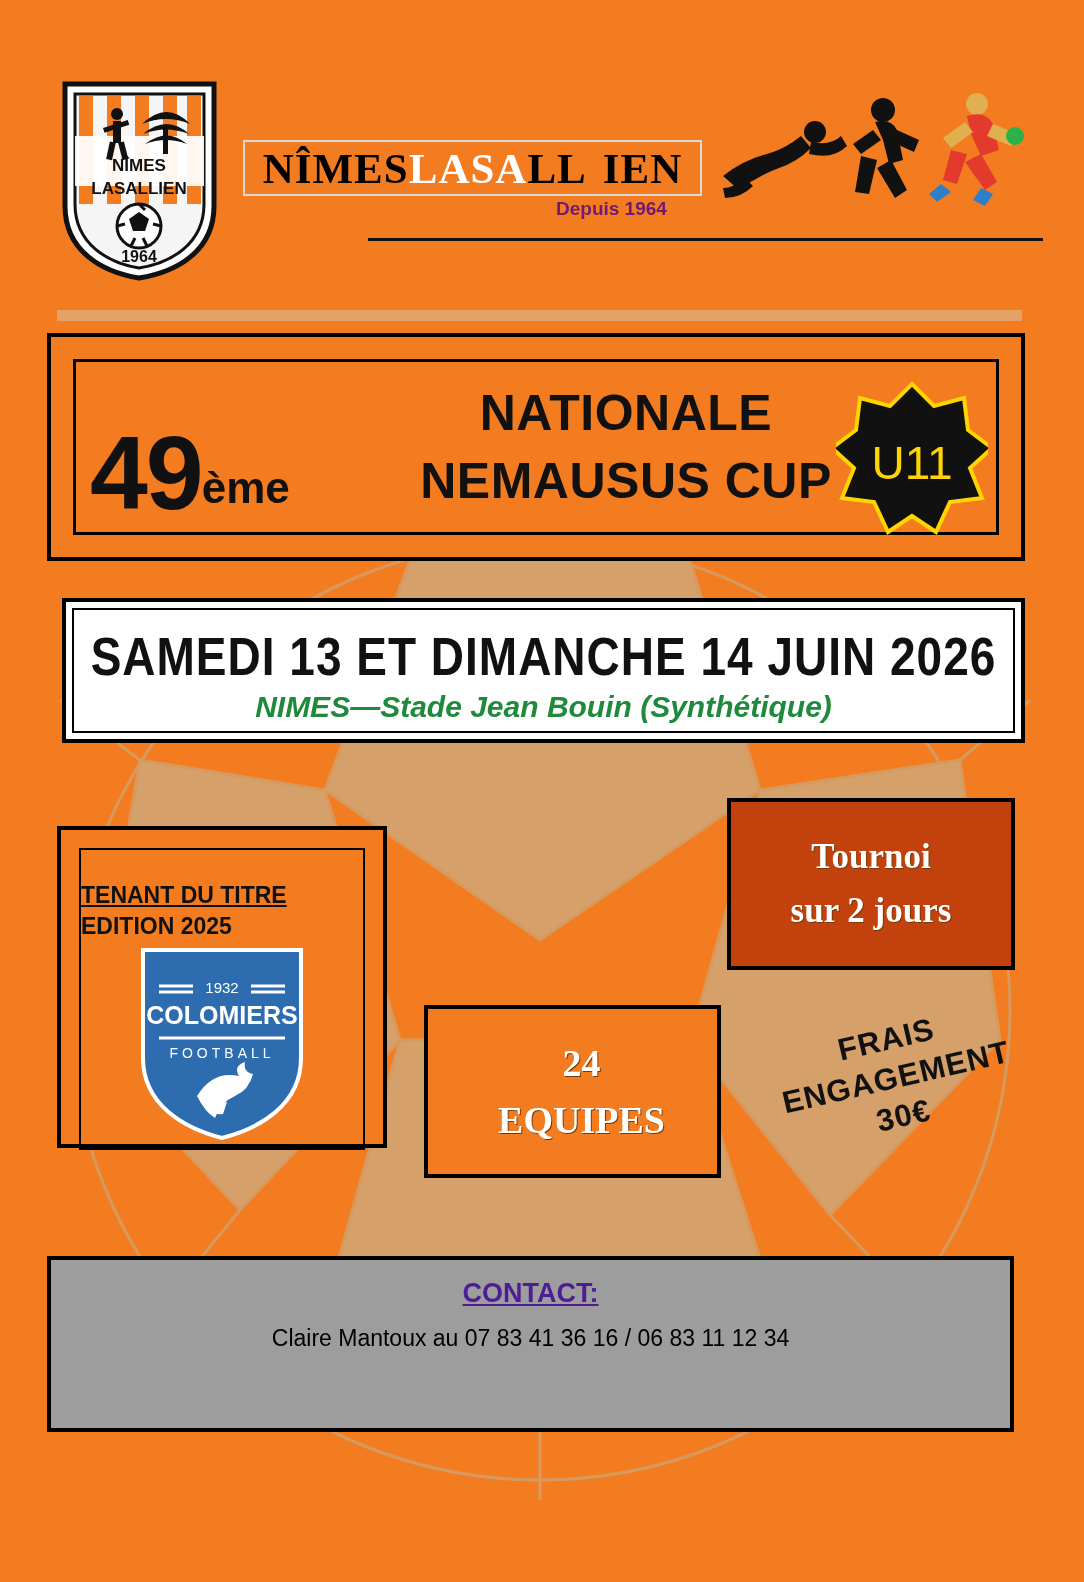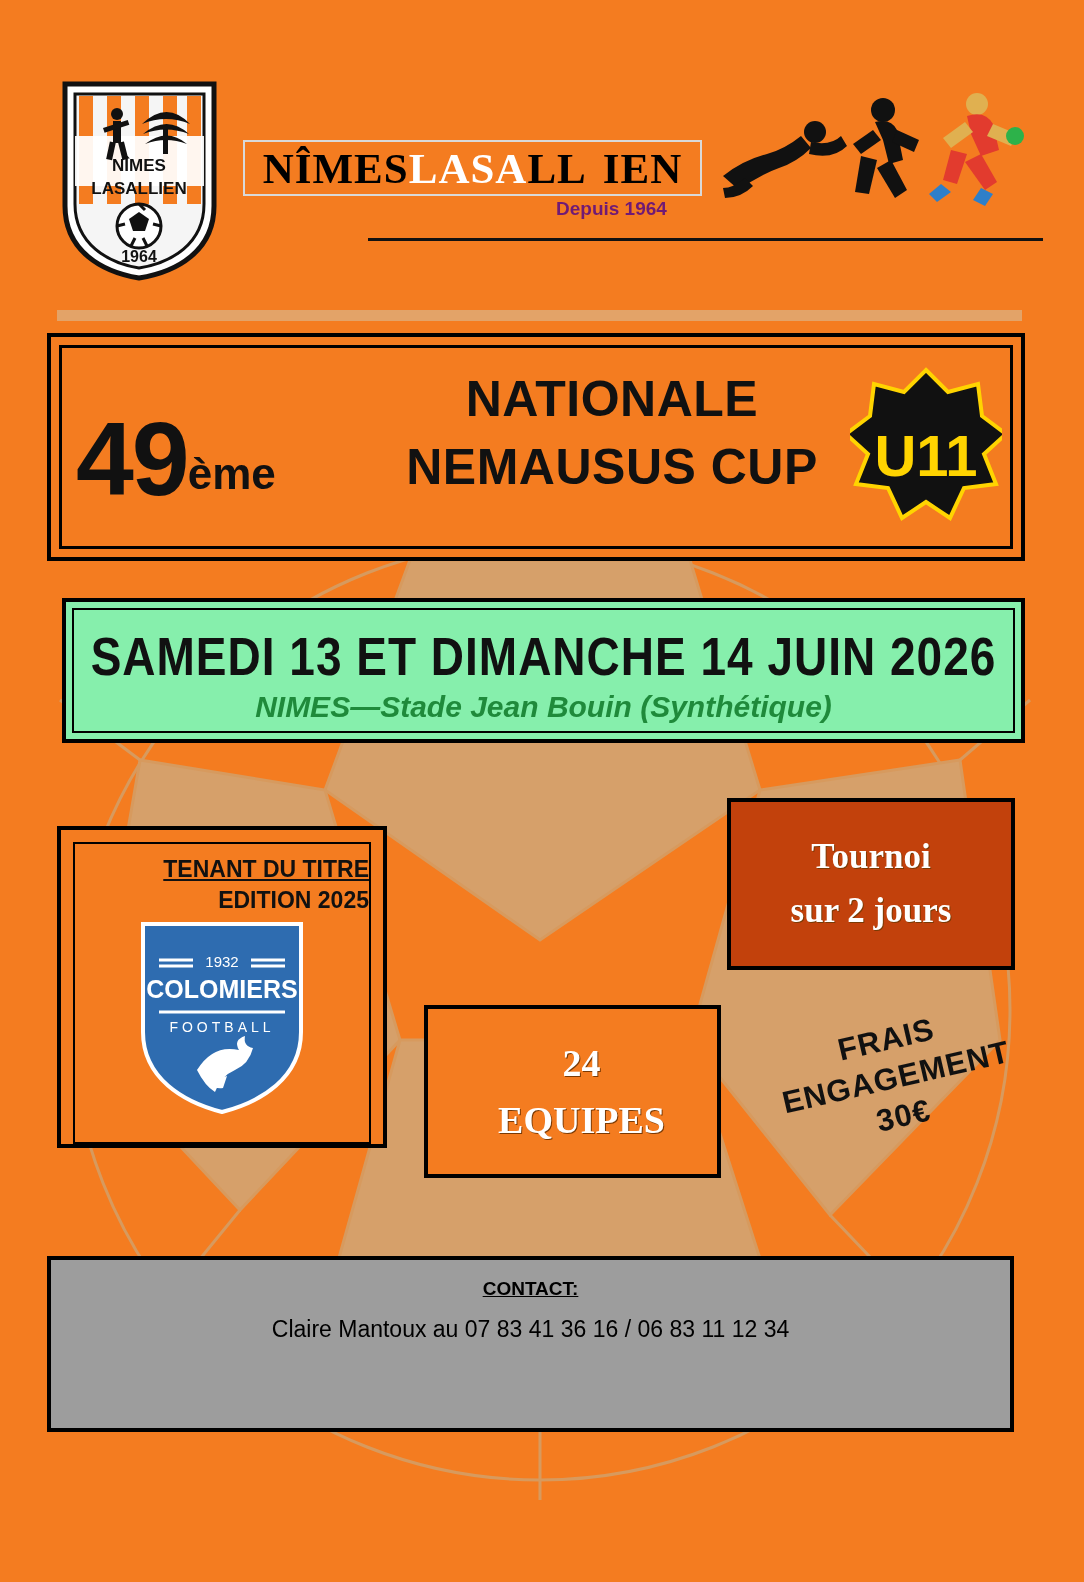--- a/index.html
+++ b/index.html
@@ -102,21 +102,21 @@
   
   .title-box {
     position: absolute;
     left: 47px;
     top: 333px;
     width: 978px;
     height: 228px;
     background: #f47c20;
     border: 4px solid #000;
     box-sizing: border-box;
-    padding: 8px;
+    padding: 22px;
   }
   .title-inner {
     width: 100%;
     height: 100%;
     border: 3px solid #000;
     box-sizing: border-box;
     position: relative;
   }
   .edition {
     position: absolute;
@@ -156,33 +156,33 @@
     top: 18px;
     width: 152px;
     height: 172px;
   }
   .badge-u11 .label {
     position: absolute;
     left: 0; right: 0;
     top: 56px;
     text-align: center;
     color: #ffd400;
-    font-size: 58px;
-    font-weight: bold;
+    font-size: 46px;
+    font-weight: normal;
     font-family: "Liberation Sans", sans-serif;
   }
 
   
   .date-box {
     position: absolute;
     left: 62px;
     top: 598px;
     width: 963px;
     height: 145px;
-    background: #86efac;
+    background: #ffffff;
     border: 4px solid #000;
     box-sizing: border-box;
   }
   .date-inner {
     margin: 6px;
     height: calc(100% - 12px);
     border: 2px solid #000;
     box-sizing: border-box;
     text-align: center;
   }
@@ -209,26 +209,26 @@
     position: absolute;
     left: 57px;
     top: 826px;
     width: 330px;
     height: 322px;
     background: #f47c20;
     border: 4px solid #000;
     box-sizing: border-box;
   }
   .holder-inner {
-    margin: 12px;
+    margin: 18px;
     height: calc(100% - 12px);
     border: 2px solid #000;
     box-sizing: border-box;
-    text-align: right;
-    padding-top: 8px;
+    text-align: left;
+    padding-top: 28px;
   }
   .holder-title {
     font-size: 23px;
     font-weight: bold;
     color: #111;
     text-decoration: underline;
     line-height: 1.5;
   }
   .holder-sub {
     font-size: 23px;
@@ -314,23 +314,23 @@
     top: 1256px;
     width: 967px;
     height: 176px;
     background: #9d9d9d;
     border: 4px solid #000;
     box-sizing: border-box;
     text-align: center;
     padding-top: 18px;
   }
   .contact-title {
-    font-size: 19px;
-    font-weight: bold;
-    color: #000000;
+    font-size: 27px;
+    font-weight: bold;
+    color: #4c1d95;
     text-decoration: underline;
   }
   .contact-line {
     margin-top: 16px;
     font-size: 23px;
     color: #000000;
   }
   .contact-line.mail { margin-top: 14px; }
 </style>
 </head>

